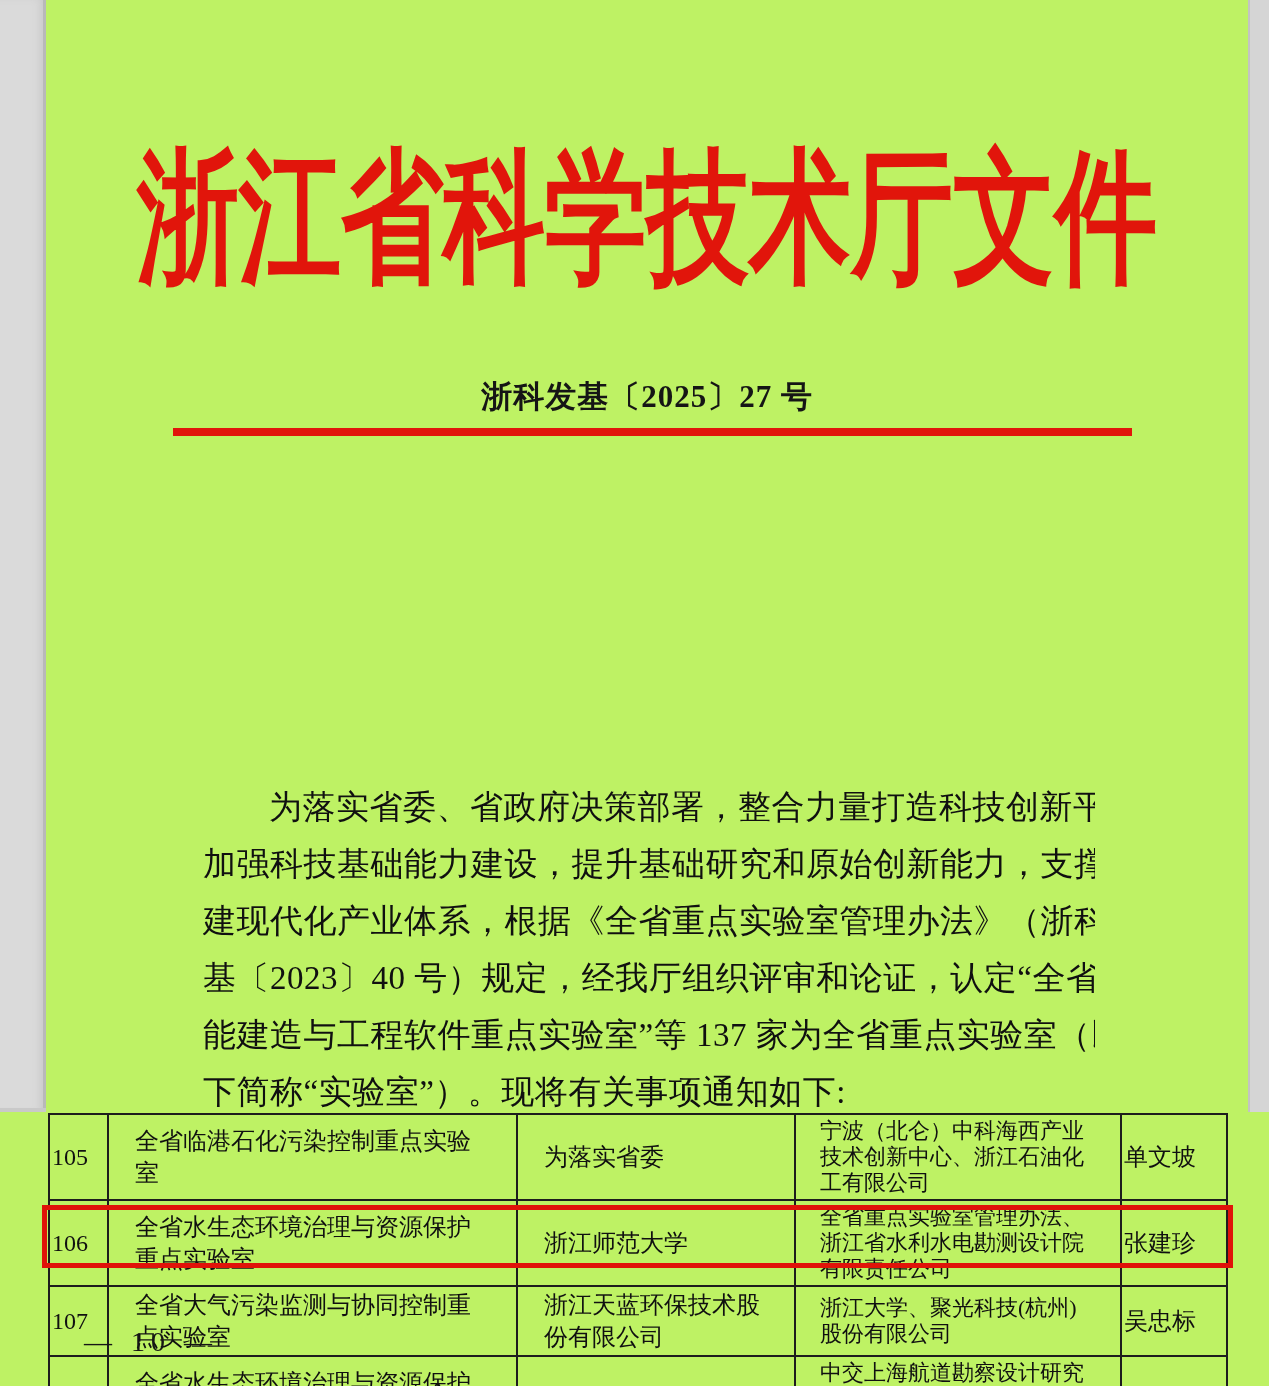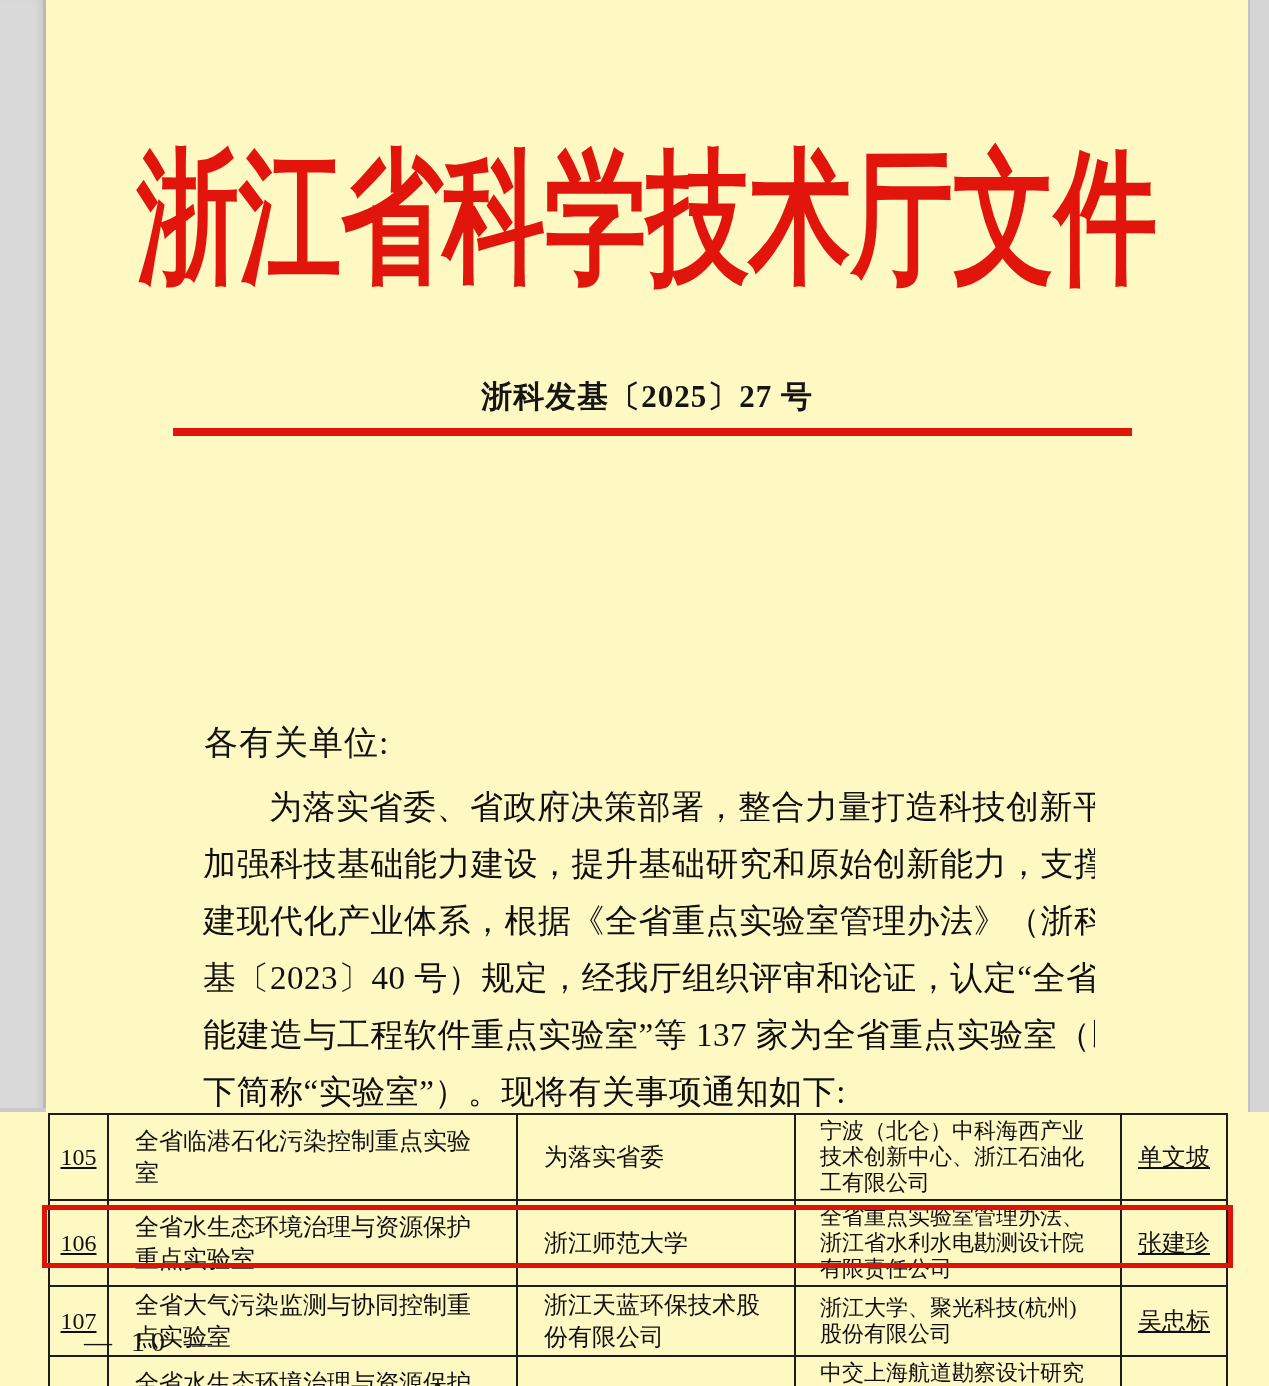--- a/index.html
+++ b/index.html
@@ -1,18 +1,18 @@
 <!DOCTYPE html>
 <html><head>
 <meta charset="utf-8">
 <style>
   html,body{margin:0;padding:0;background:#efefef;}
   .canvas{
     position:relative;width:1269px;height:1386px;overflow:hidden;
-    background:#fef9c3;
+    background:#bef264;
     font-family:"Liberation Serif","DejaVu Serif",serif;
     color:#151515;
   }
   
   .margin-left{
     position:absolute;left:0;top:0;width:43px;height:1112px;
     background:#dadada;border-right:3px solid #b9b9b9;
     box-shadow:inset -6px 0 8px -4px #c6c6c6;
   }
   .margin-right{
@@ -57,21 +57,21 @@
   
   .results-table{
     position:absolute;left:48px;top:1113px;width:1178px;
     border-collapse:collapse;table-layout:fixed;
     font-size:24px;color:#101010;
   }
   .results-table td{
     border:2px solid #1d1d1d;vertical-align:middle;
     padding:2px 26px;overflow:hidden;
   }
-  .results-table td.c-no,.results-table td.c-dir{text-align:center;padding:2px 2px;text-decoration:underline;}
+  .results-table td.c-no,.results-table td.c-dir{text-align:left;padding:2px 2px;}
   .results-table td.c-partners{font-size:22px;line-height:26px;padding:3px 24px;}
   .row-105{height:52px;}
   .row-106{height:47px;}
   .row-107{height:56px;}
   .row-108{height:46px;}
   .highlight-box{
     position:absolute;left:42px;top:1205px;width:1191px;height:63px;
     border:5px solid #e01309;box-sizing:border-box;background:transparent;
     pointer-events:none;
   }
@@ -88,21 +88,20 @@
   <div class="margin-right"></div>
   <div class="edge-shadow-bottom"></div>
 
   <div class="red-header" style="color:#e1150b;">浙江省科学技术厅文件</div>
 
   <div class="doc-number">浙科发基〔2025〕27 号</div>
 
   <div class="red-divider" style="background:#e1150b;"></div>
 
 
-  <div class="salutation">各有关单位:</div>
 
   <div class="body-para">
     <div class="body-line indent">为落实省委、省政府决策部署，整合力量打造科技创新平台，</div>
     <div class="body-line">加强科技基础能力建设，提升基础研究和原始创新能力，支撑构</div>
     <div class="body-line">建现代化产业体系，根据《全省重点实验室管理办法》（浙科发</div>
     <div class="body-line">基〔2023〕40 号）规定，经我厅组织评审和论证，认定“全省智</div>
     <div class="body-line">能建造与工程软件重点实验室”等 137 家为全省重点实验室（以</div>
     <div class="body-line last">下简称“实验室”）。现将有关事项通知如下:</div>
   </div>
 

